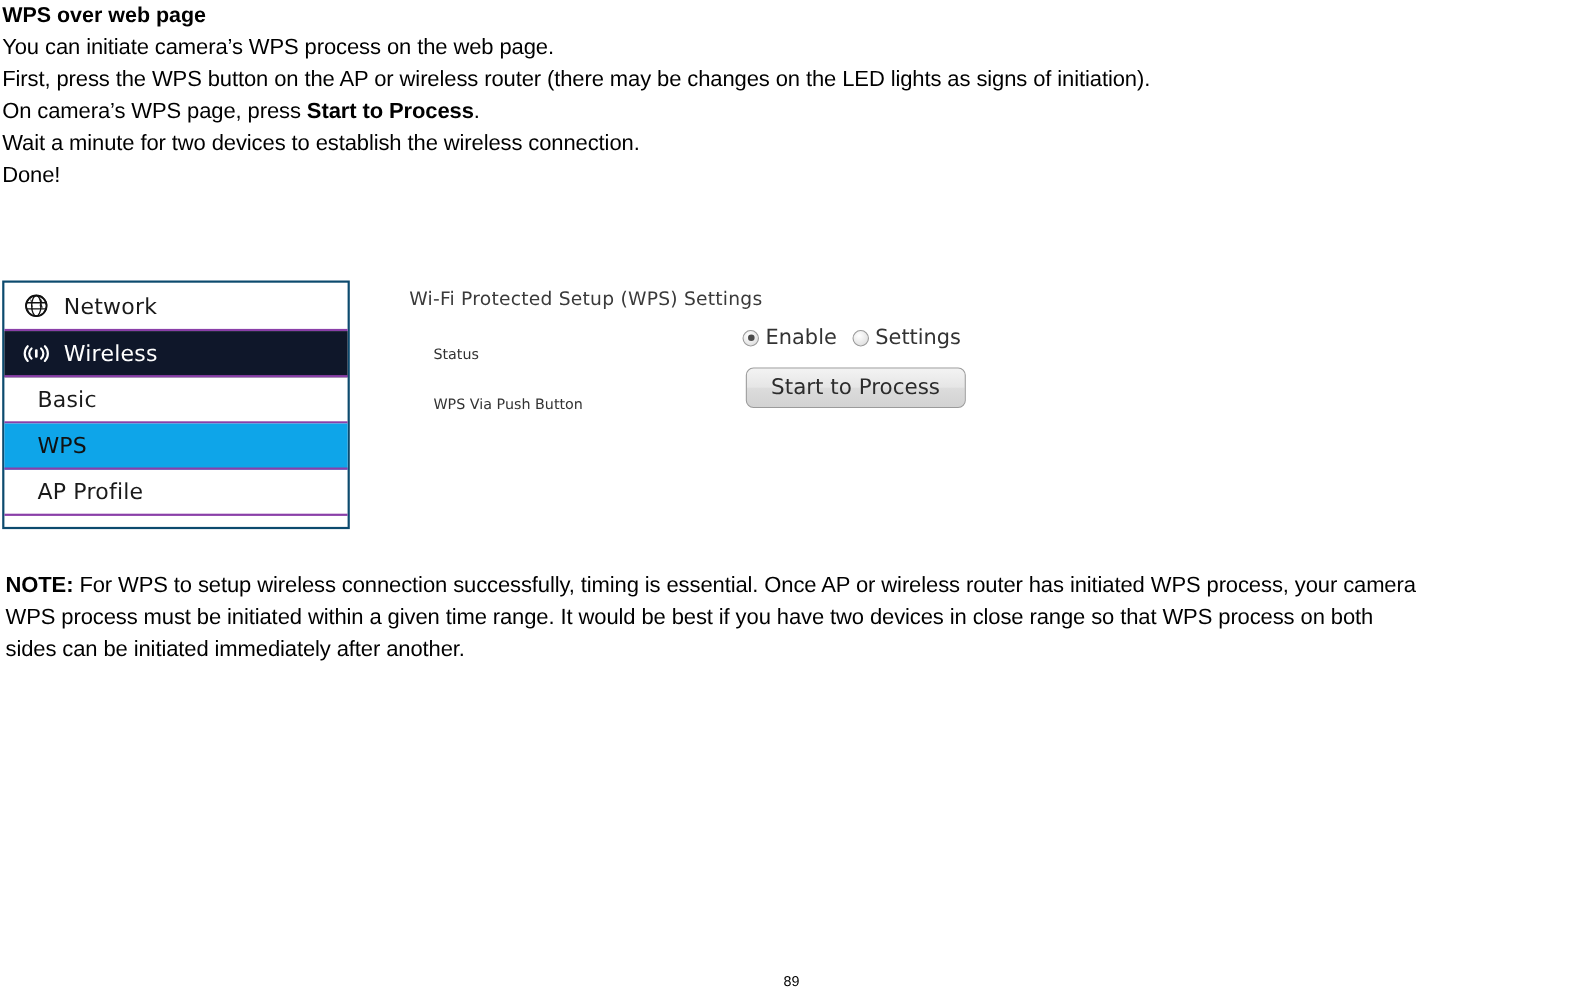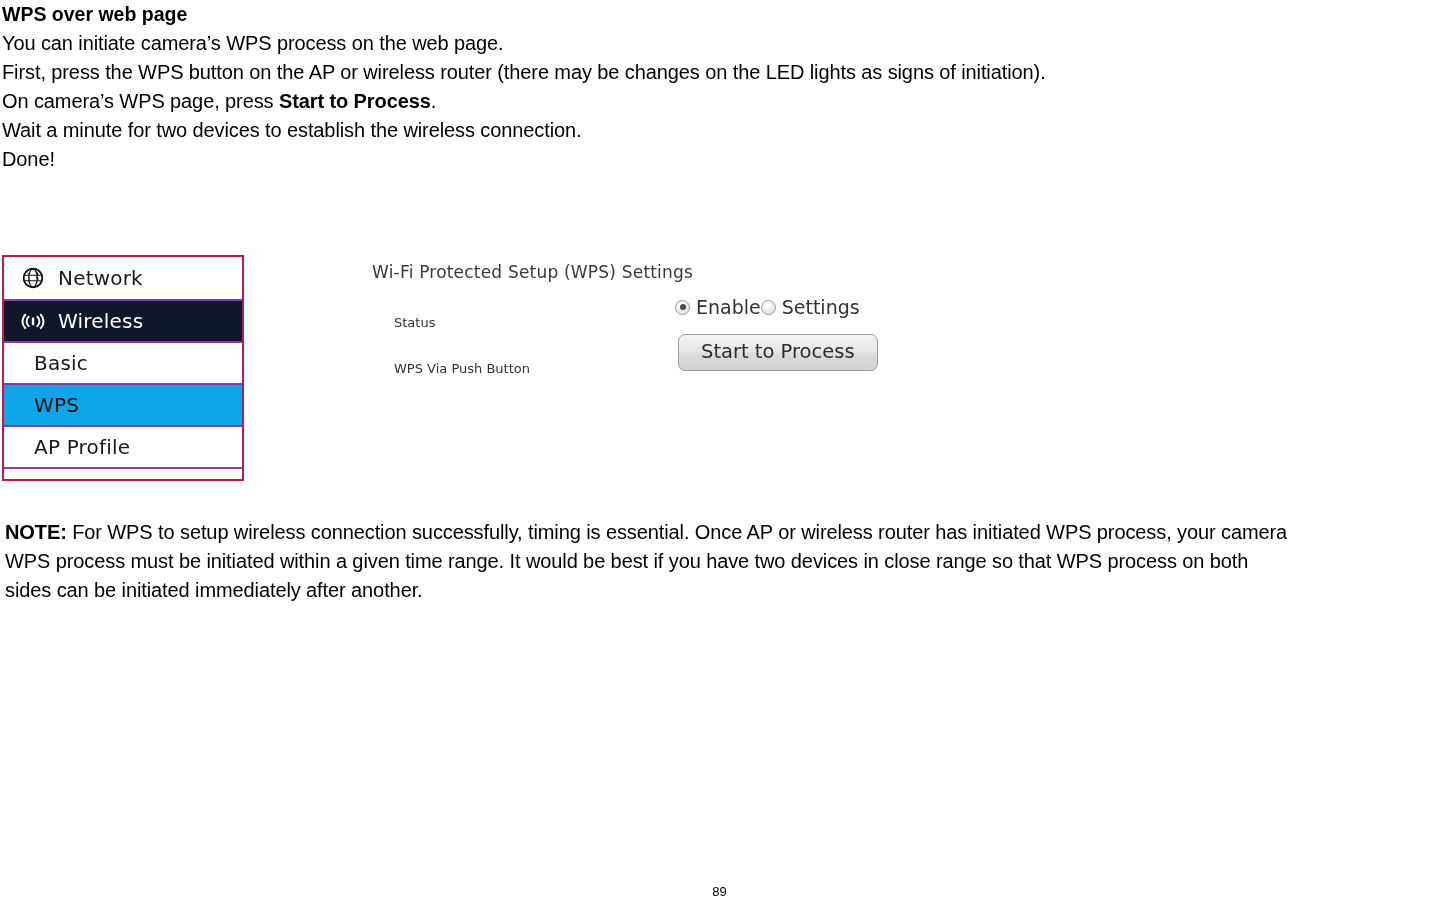--- a/index.html
+++ b/index.html
@@ -46,22 +46,22 @@
     left: 0;
     top: 252px;
     width: 930px;
     height: 225px;
   }
 
   .sidebar {
     position: absolute;
     left: 2px;
     top: 3px;
-    width: 242px;
-    border: 2px solid #be185d;
+    width: 316px;
+    border: 2px solid #0c4a6e;
     border-top-width: 2px;
     box-sizing: border-box;
     background: #ffffff;
   }
   .nav-row {
     position: relative;
     height: 42px;
     border-bottom: 2px solid #8A3FA8;
     box-sizing: border-box;
     display: flex;
@@ -129,20 +129,21 @@
     color: #333333;
     white-space: nowrap;
     text-align: right;
   }
   .radio-group {
     position: absolute;
     left: 303px;
     top: 2px;
     display: flex;
     align-items: center;
+    gap: 14px;
   }
   .radio-opt {
     display: inline-flex;
     align-items: center;
     gap: 6px;
     font-size: 19px;
     color: #333333;
     white-space: nowrap;
   }
   .radio-dot {

